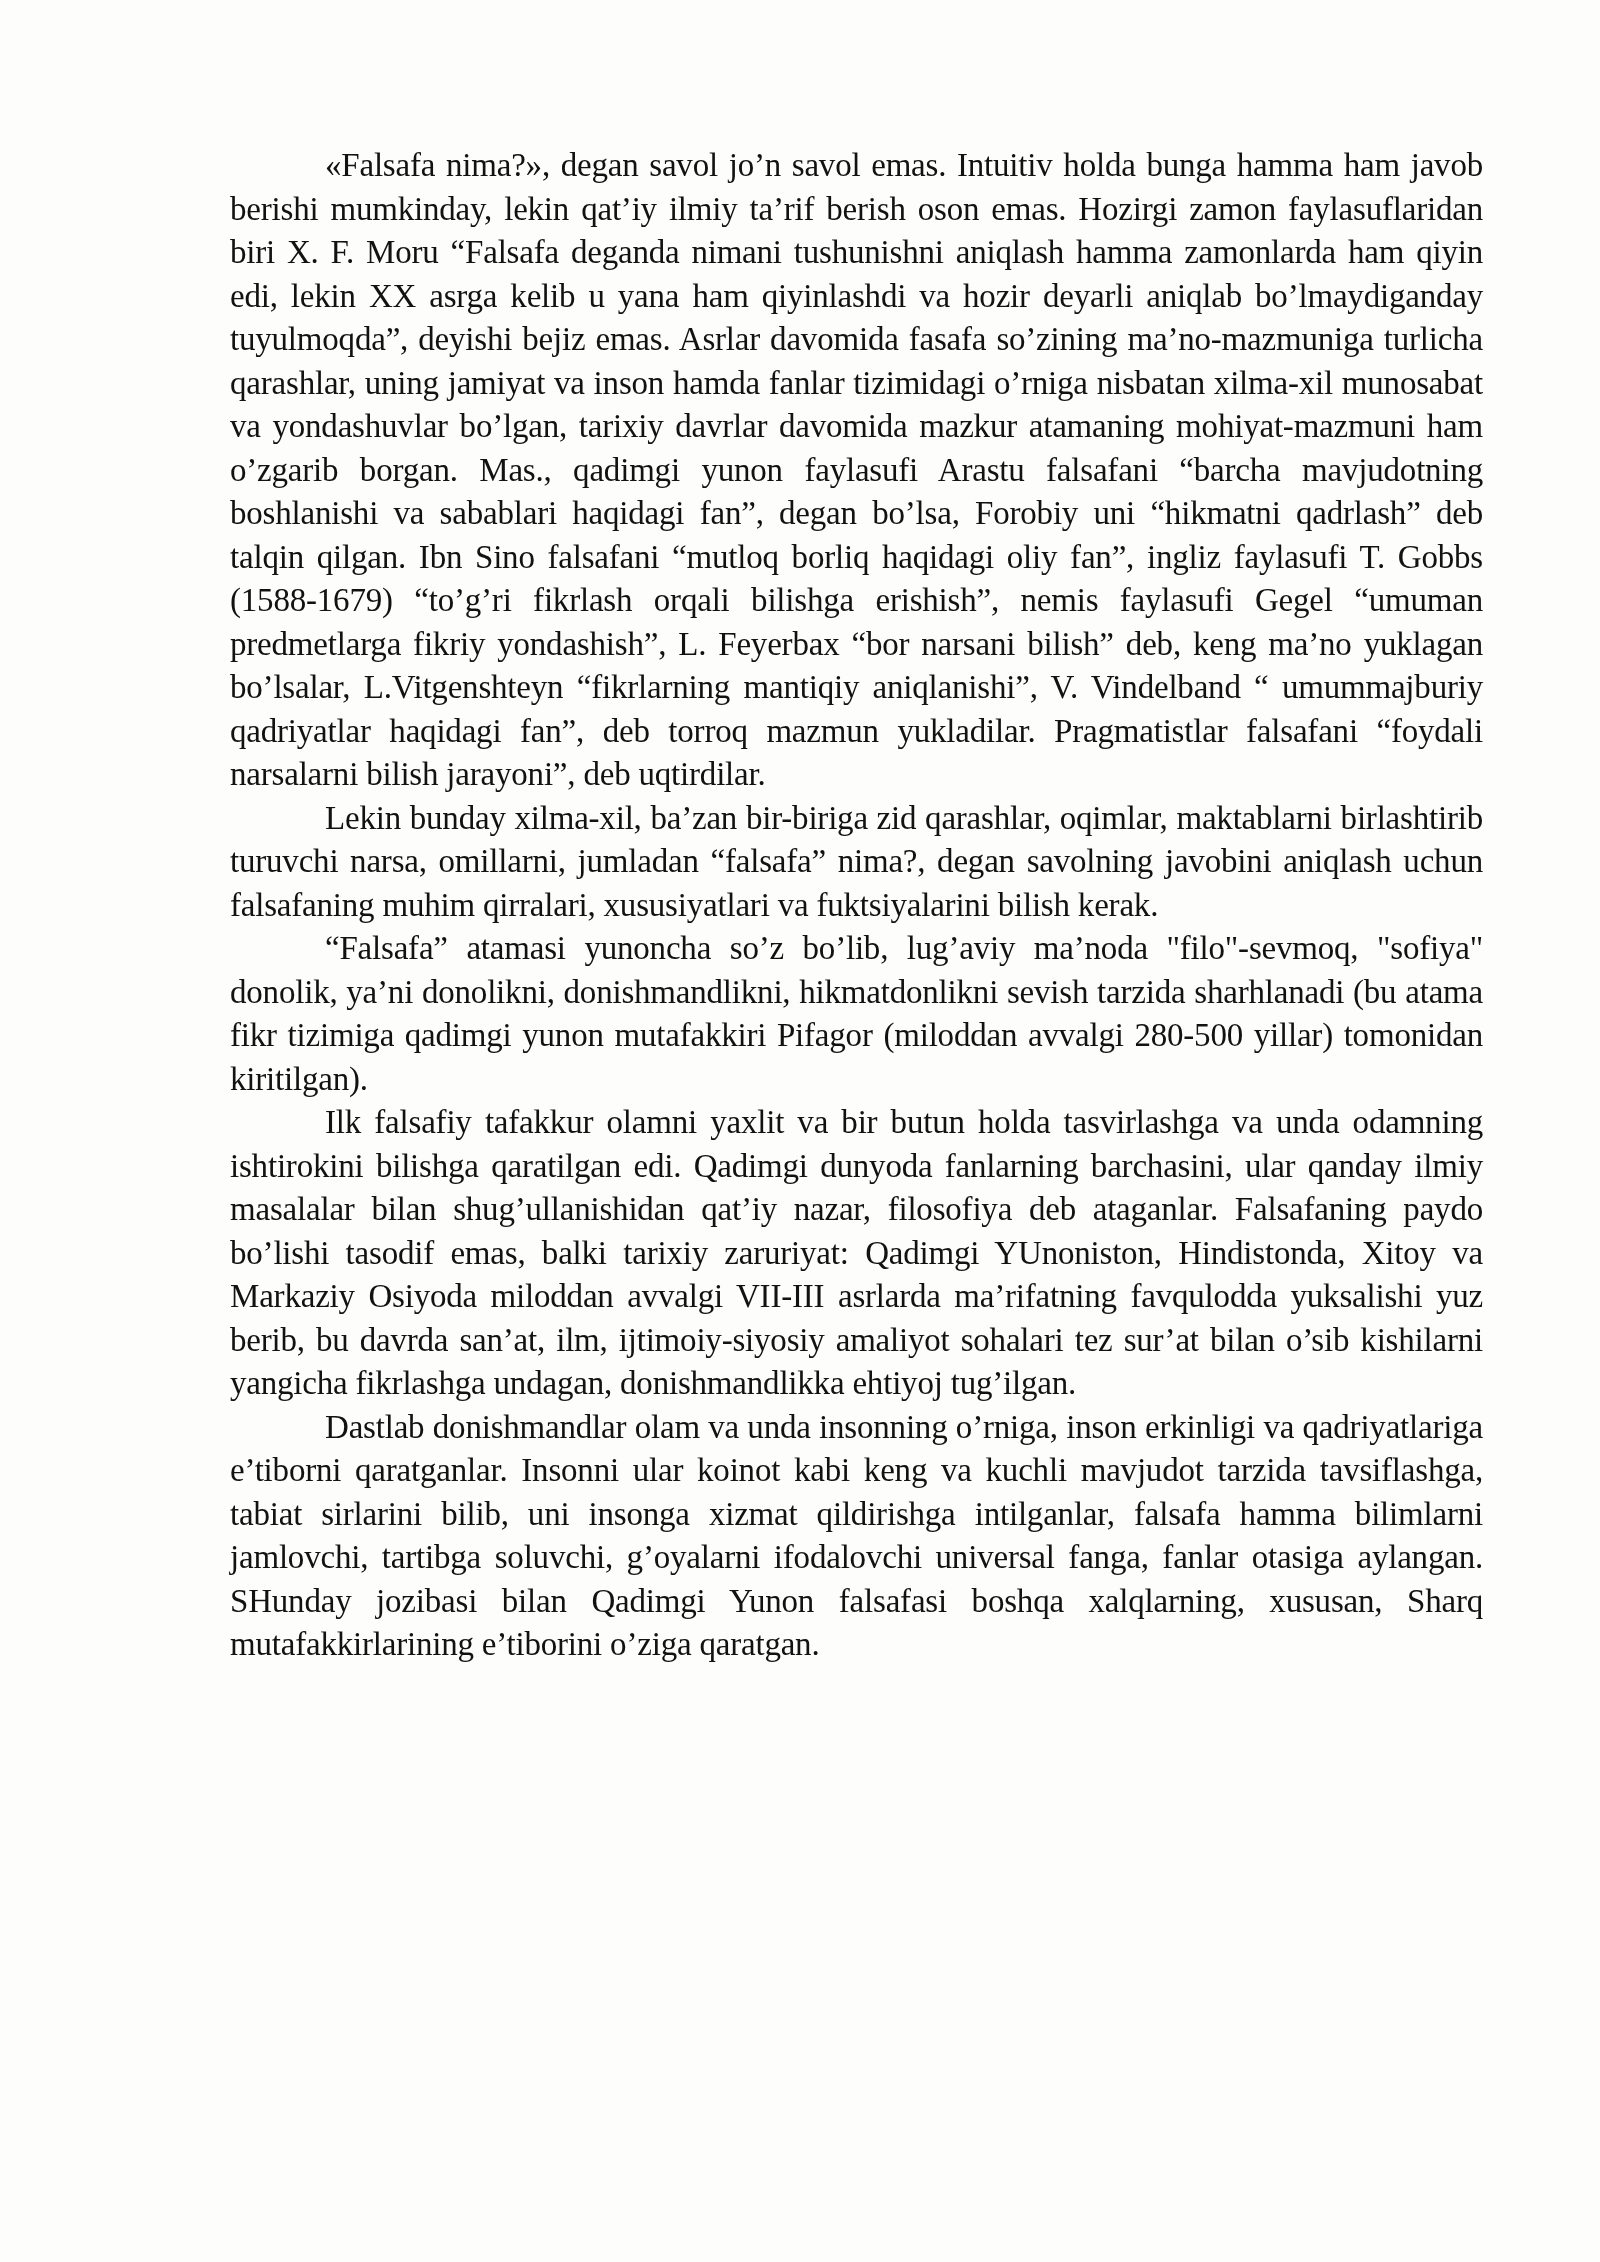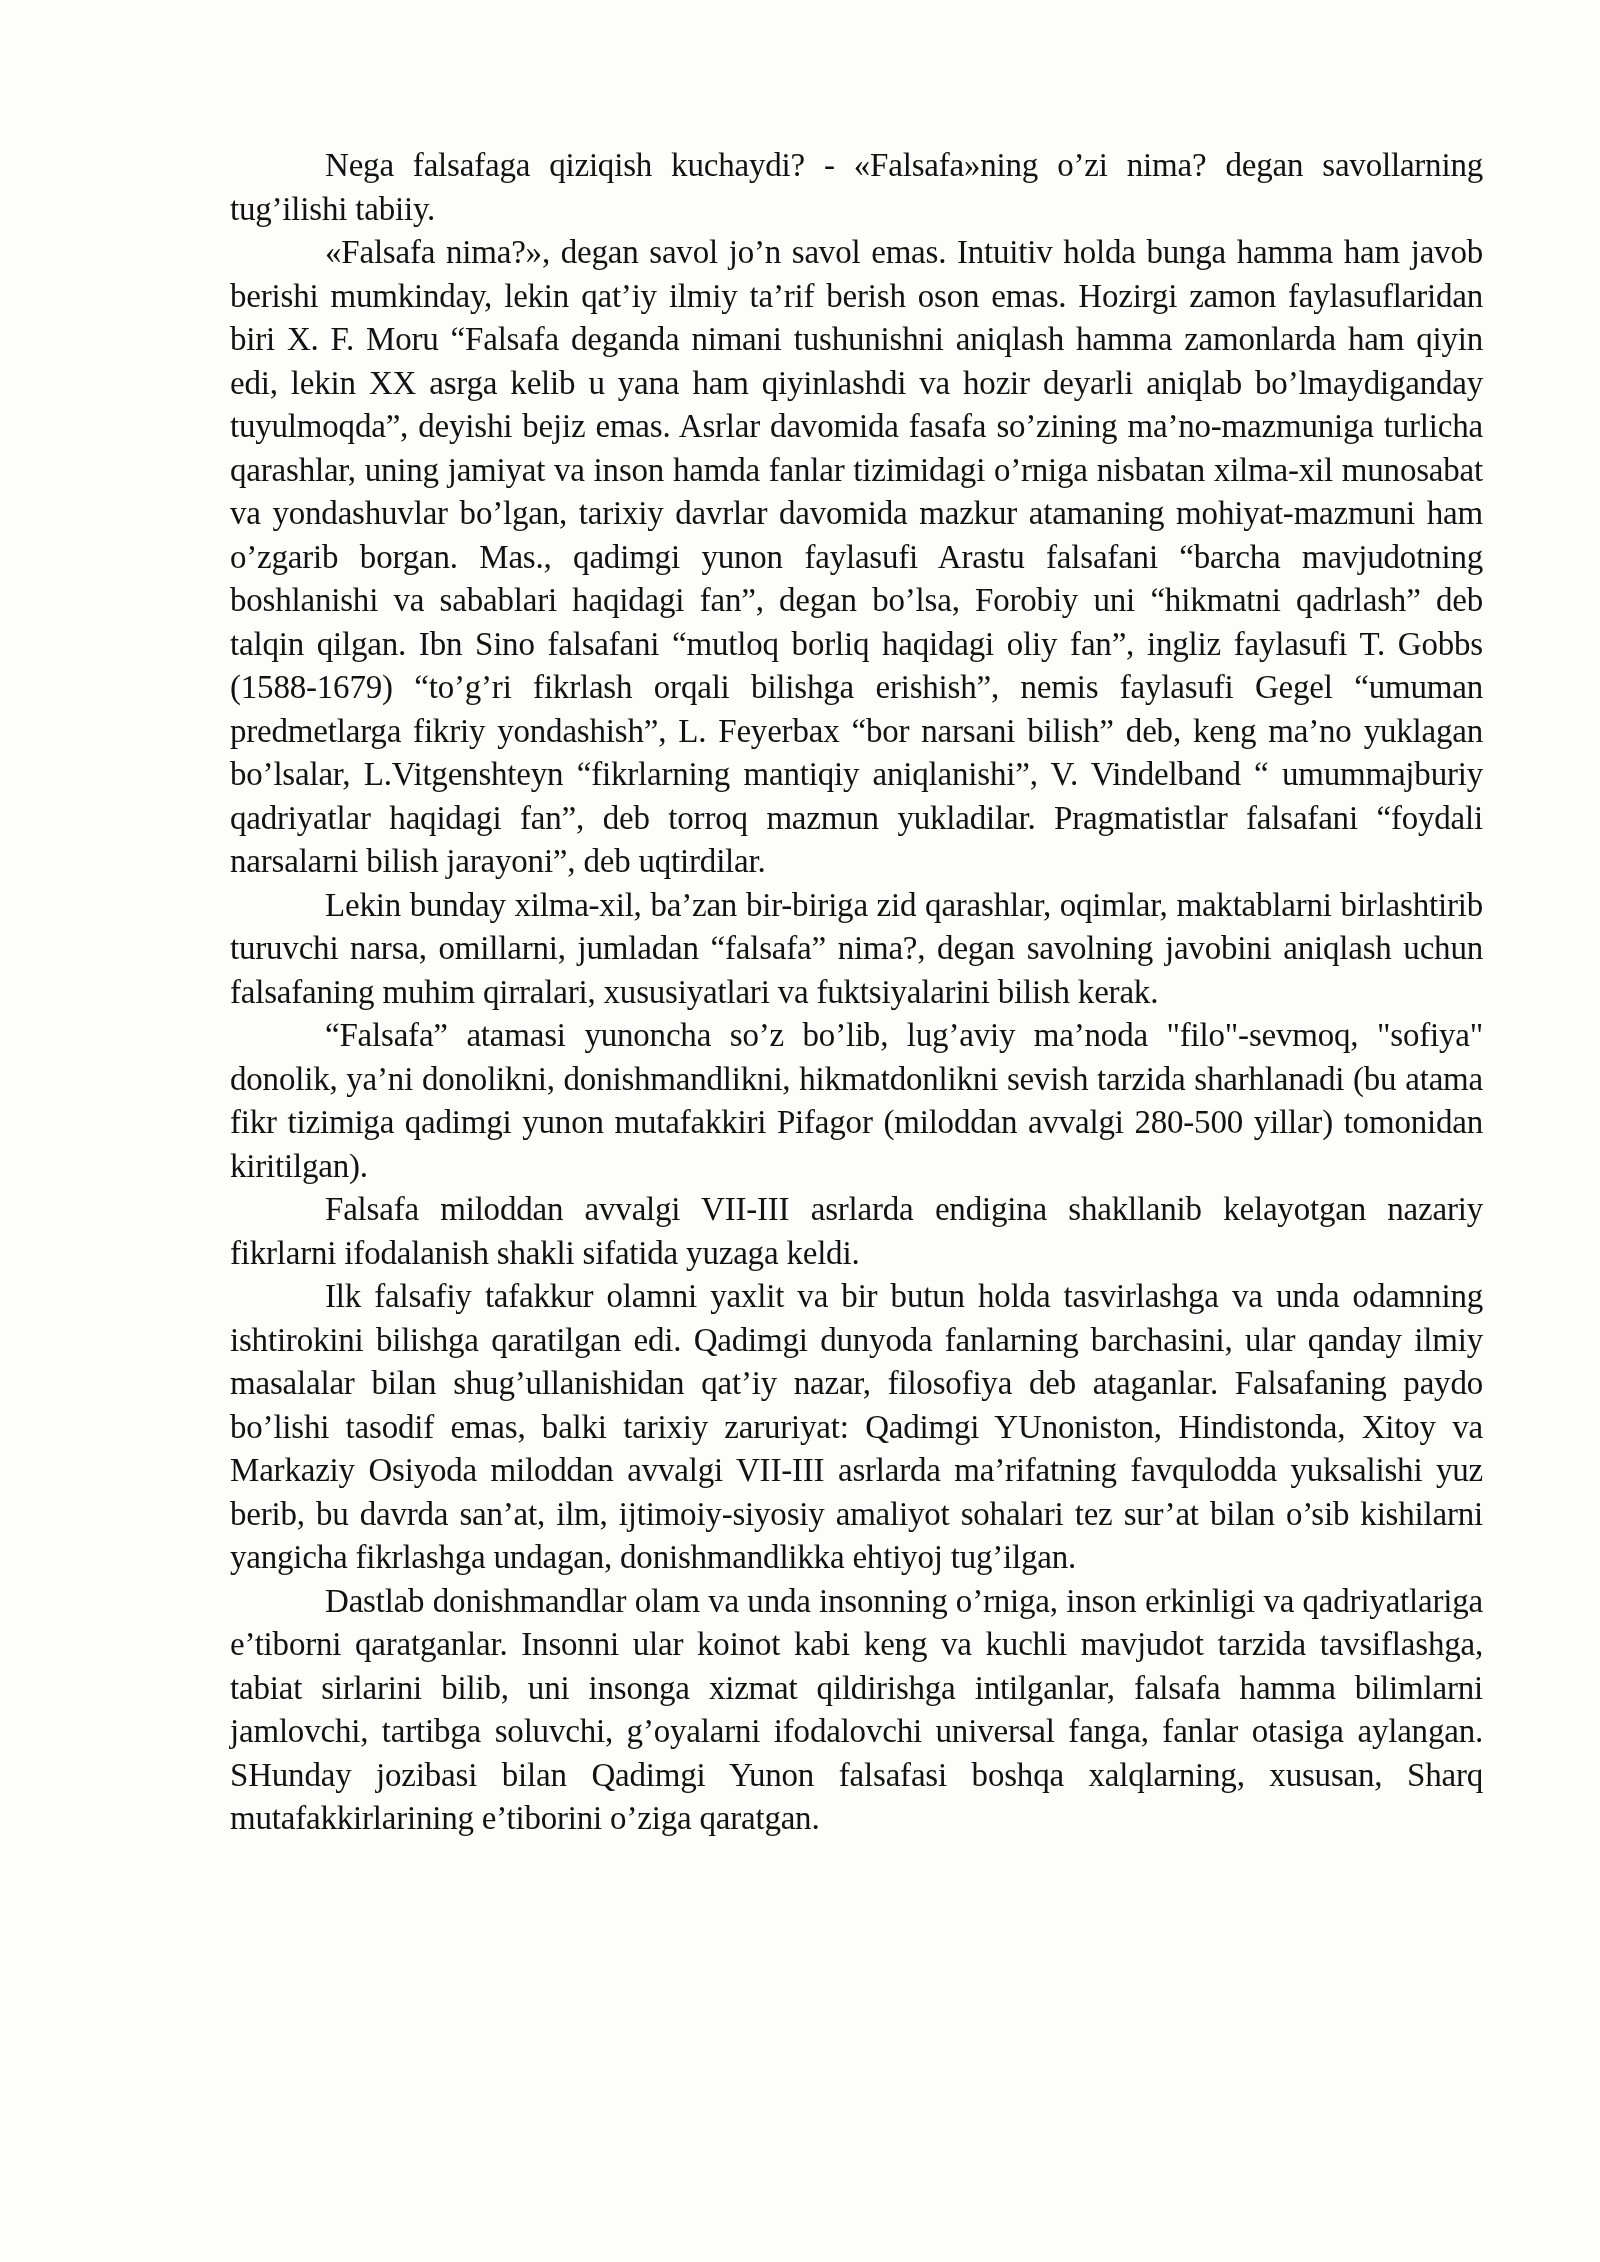--- a/index.html
+++ b/index.html
@@ -35,21 +35,19 @@
     margin: 0;
     padding: 0;
     text-indent: 95px;
   }
 </style>
 </head>
 <body>
 
 <div class="page">
   <div class="textblock">
-      <p class="para">Nega falsafaga qiziqish kuchaydi? - «Falsafa»ning o’zi nima? degan savollarning tug’ilishi tabiiy.</p>
       <p class="para">«Falsafa nima?», degan savol jo’n savol emas. Intuitiv holda bunga hamma ham javob berishi mumkinday, lekin qat’iy ilmiy ta’rif berish oson emas. Hozirgi zamon faylasuflaridan biri X. F. Moru “Falsafa deganda nimani tushunishni aniqlash hamma zamonlarda ham qiyin edi, lekin XX asrga kelib u yana ham qiyinlashdi va hozir deyarli aniqlab bo’lmaydiganday tuyulmoqda”, deyishi bejiz emas. Asrlar davomida fasafa so’zining ma’no-mazmuniga turlicha qarashlar, uning jamiyat va inson hamda fanlar tizimidagi o’rniga nisbatan xilma-xil munosabat va yondashuvlar bo’lgan, tarixiy davrlar davomida mazkur atamaning mohiyat-mazmuni ham o’zgarib borgan. Mas., qadimgi yunon faylasufi Arastu falsafani “barcha mavjudotning boshlanishi va sabablari haqidagi fan”, degan bo’lsa, Forobiy uni “hikmatni qadrlash” deb talqin qilgan. Ibn Sino falsafani “mutloq borliq haqidagi oliy fan”, ingliz faylasufi T. Gobbs (1588-1679) “to’g’ri fikrlash orqali bilishga erishish”, nemis faylasufi Gegel “umuman predmetlarga fikriy yondashish”, L. Feyerbax “bor narsani bilish” deb, keng ma’no yuklagan bo’lsalar, L.Vitgenshteyn “fikrlarning mantiqiy aniqlanishi”, V. Vindelband “ umummajburiy qadriyatlar haqidagi fan”, deb torroq mazmun yukladilar. Pragmatistlar falsafani “foydali narsalarni bilish jarayoni”, deb uqtirdilar.</p>
       <p class="para">Lekin bunday xilma-xil, ba’zan bir-biriga zid qarashlar, oqimlar, maktablarni birlashtirib turuvchi narsa, omillarni, jumladan “falsafa” nima?, degan savolning javobini aniqlash uchun falsafaning muhim qirralari, xususiyatlari va fuktsiyalarini bilish kerak.</p>
       <p class="para">“Falsafa” atamasi yunoncha so’z bo’lib, lug’aviy ma’noda "filo"-sevmoq, "sofiya" donolik, ya’ni donolikni, donishmandlikni, hikmatdonlikni sevish tarzida sharhlanadi (bu atama fikr tizimiga qadimgi yunon mutafakkiri Pifagor (miloddan avvalgi 280-500 yillar) tomonidan kiritilgan).</p>
-      <p class="para">Falsafa miloddan avvalgi VII-III asrlarda endigina shakllanib kelayotgan nazariy fikrlarni ifodalanish shakli sifatida yuzaga keldi.</p>
       <p class="para">Ilk falsafiy tafakkur olamni yaxlit va bir butun holda tasvirlashga va unda odamning ishtirokini bilishga qaratilgan edi. Qadimgi dunyoda fanlarning barchasini, ular qanday ilmiy masalalar bilan shug’ullanishidan qat’iy nazar, filosofiya deb ataganlar. Falsafaning paydo bo’lishi tasodif emas, balki tarixiy zaruriyat: Qadimgi YUnoniston, Hindistonda, Xitoy va Markaziy Osiyoda miloddan avvalgi VII-III asrlarda ma’rifatning favqulodda yuksalishi yuz berib, bu davrda san’at, ilm, ijtimoiy-siyosiy amaliyot sohalari tez sur’at bilan o’sib kishilarni yangicha fikrlashga undagan, donishmandlikka ehtiyoj tug’ilgan.</p>
       <p class="para">Dastlab donishmandlar olam va unda insonning o’rniga, inson erkinligi va qadriyatlariga e’tiborni qaratganlar. Insonni ular koinot kabi keng va kuchli mavjudot tarzida tavsiflashga, tabiat sirlarini bilib, uni insonga xizmat qildirishga intilganlar, falsafa hamma bilimlarni jamlovchi, tartibga soluvchi, g’oyalarni ifodalovchi universal fanga, fanlar otasiga aylangan. SHunday jozibasi bilan Qadimgi Yunon falsafasi boshqa xalqlarning, xususan, Sharq mutafakkirlarining e’tiborini o’ziga qaratgan.</p>
     </div>
 </div>
 
 </body></html>

